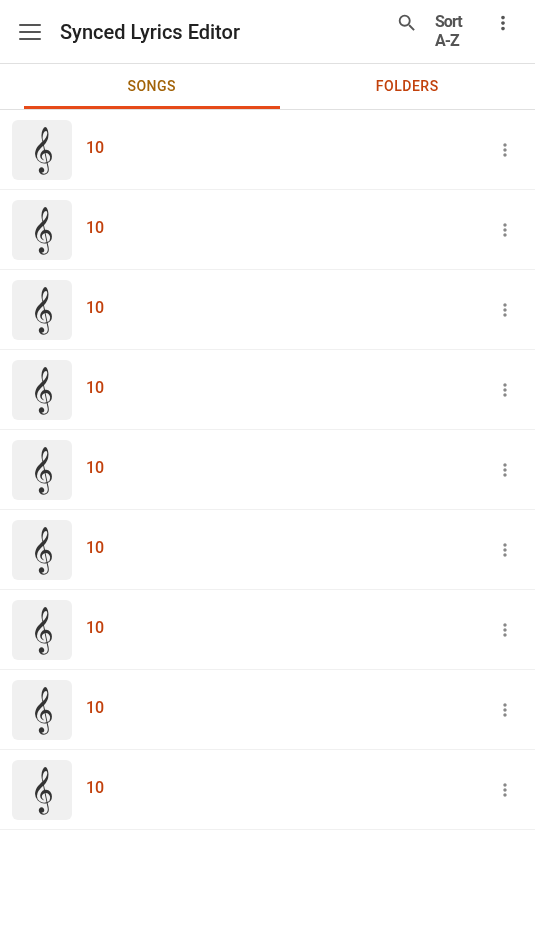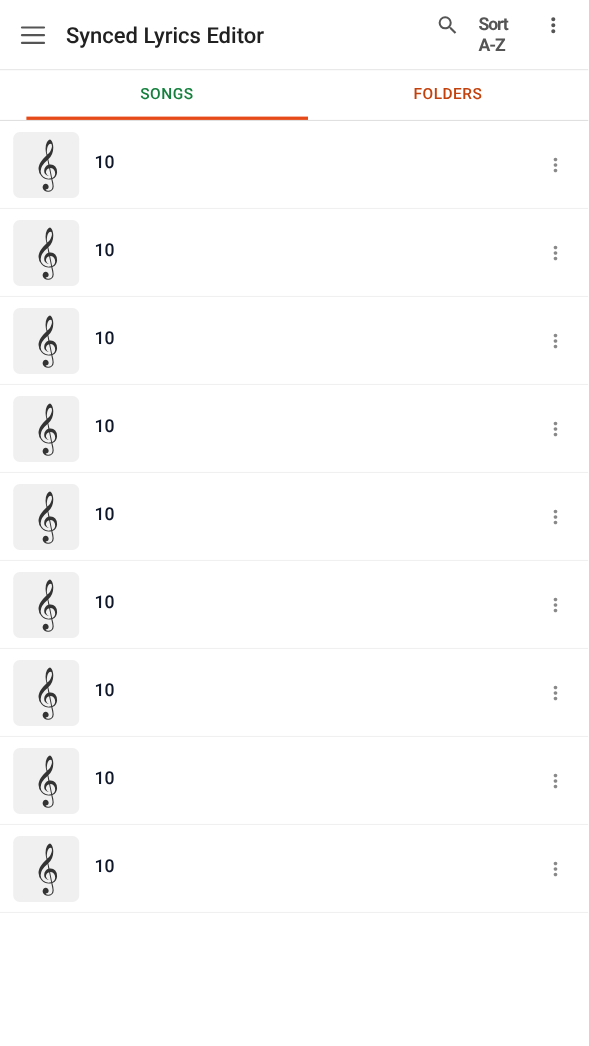--- a/index.html
+++ b/index.html
@@ -91,21 +91,21 @@
       font-size: 14px;
       font-weight: 500;
       letter-spacing: 0.5px;
       cursor: pointer;
       color: #c2410c;
       border-bottom: 3px solid transparent;
       text-transform: uppercase;
     }
 
     .tab.active {
-      color: #15803d;
+      color: #a16207;
       border-bottom: 3px solid #e64a19;
       margin-left: 24px;
     }
 
     
     .song-list {
       overflow-y: auto;
     }
 
     .song-item {
@@ -139,21 +139,21 @@
     .song-info {
       flex: 1;
       display: flex;
       flex-direction: column;
       gap: 4px;
     }
 
     .song-title {
       font-size: 16px;
       font-weight: 500;
-      color: #0f172a;
+      color: #c2410c;
     }
 
     .song-artist {
       font-size: 14px;
       color: #888;
     }
 
     .song-more-btn {
       width: 36px;
       height: 36px;

